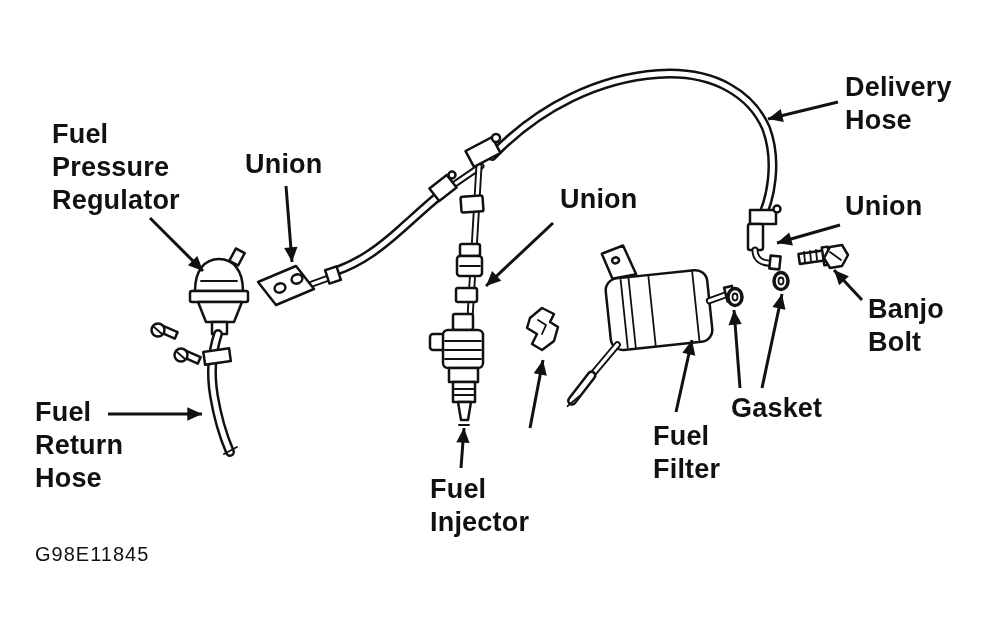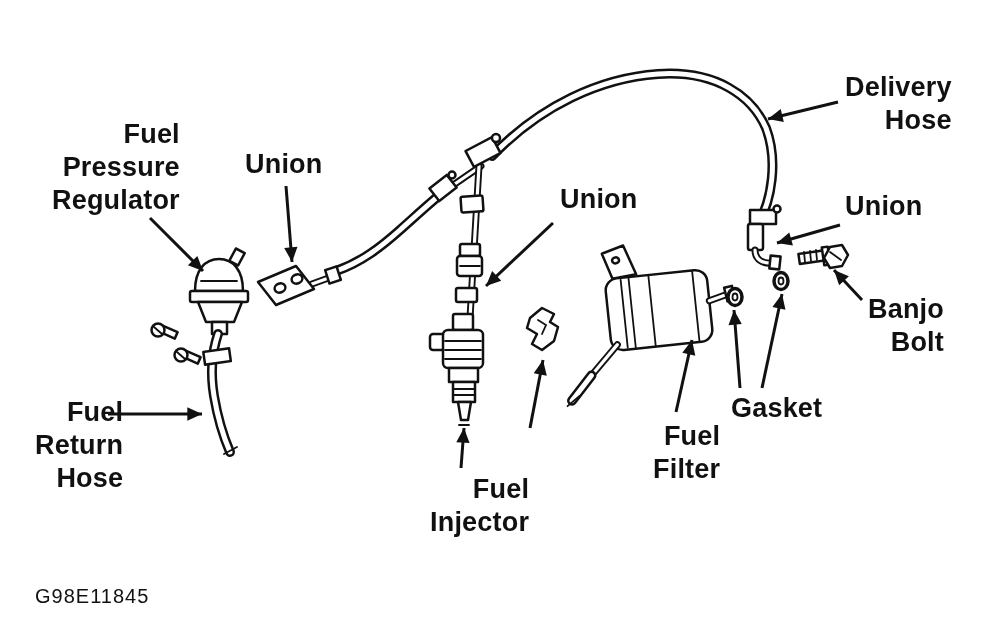--- a/index.html
+++ b/index.html
@@ -4,21 +4,21 @@
 <style>
   html,body{margin:0;padding:0;}
   body{
     width:1002px;height:641px;background:#ffffff;
     font-family:"Liberation Sans",sans-serif;color:#111111;
   }
   .canvas{position:relative;width:1002px;height:641px;background:#ffffff;overflow:hidden;}
   .art{position:absolute;left:0;top:0;}
   .label{
     position:absolute;font-weight:bold;font-size:27px;line-height:1.22;
-    color:#111111;white-space:pre-line;letter-spacing:0.2px;text-align:right;
+    color:#111111;white-space:pre-line;letter-spacing:0.2px;
   }
   .figcode{
     position:absolute;font-size:20px;font-weight:normal;color:#111111;letter-spacing:1px;
   }
   
   .tube-o{fill:none;stroke:#111111;stroke-width:10;stroke-linecap:round;}
   .tube-i{fill:none;stroke:#ffffff;stroke-width:5;stroke-linecap:round;}
   .pipe-o{fill:none;stroke:#111111;stroke-width:7;stroke-linecap:round;}
   .pipe-i{fill:none;stroke:#ffffff;stroke-width:3.2;stroke-linecap:round;}
   .part{fill:#ffffff;stroke:#111111;stroke-width:2.5;stroke-linejoin:round;}
@@ -199,14 +199,14 @@
   <div class="label" style="left:868px; top:293px;">Banjo
 Bolt</div>
   <div class="label" style="left:653px; top:420px;">Fuel
 Filter</div>
   <div class="label" style="left:430px; top:473px;">Fuel
 Injector</div>
   <div class="label" style="left:35px;  top:396px;">Fuel
 Return
 Hose</div>
 
-  <div class="figcode" style="left:35px; top:543px;margin-top:42px;">G98E11845</div>
+  <div class="figcode" style="left:35px; top:543px;">G98E11845</div>
 </div>
 
 </body></html>

